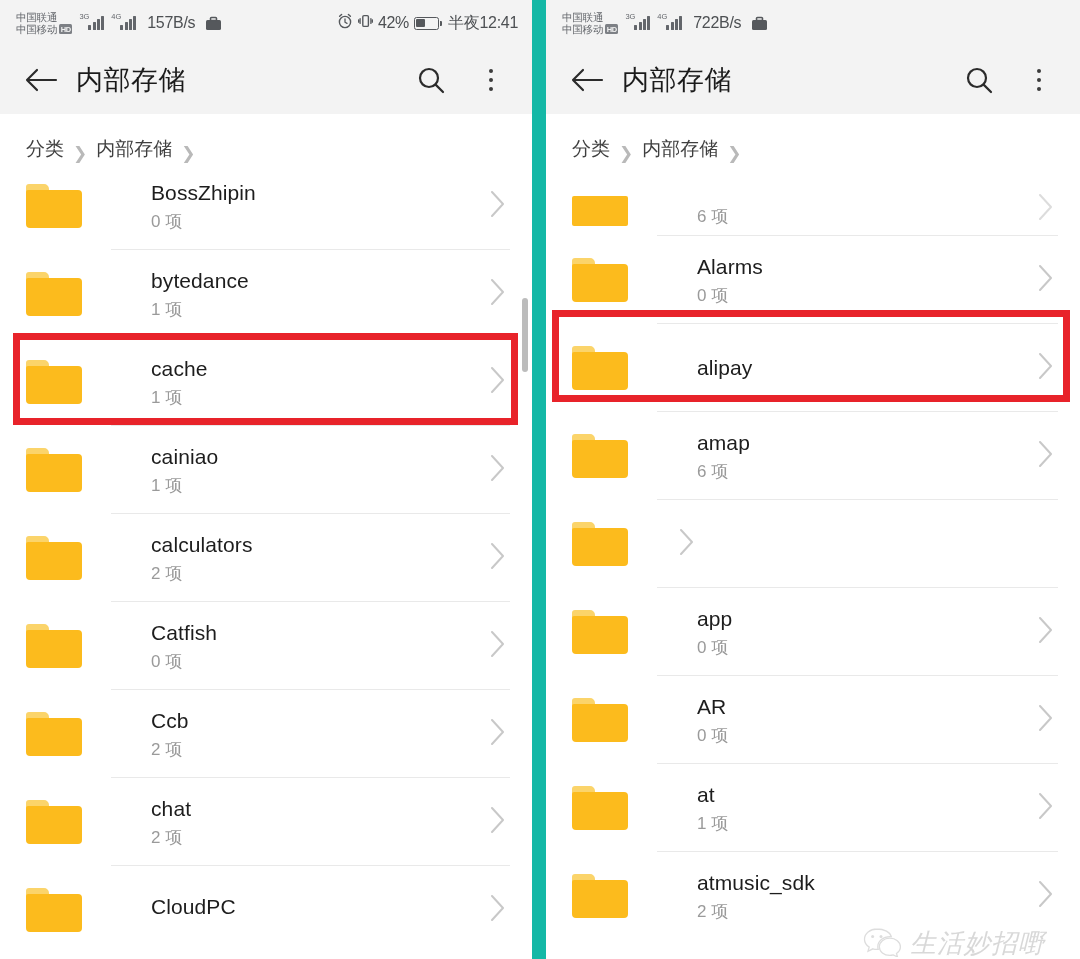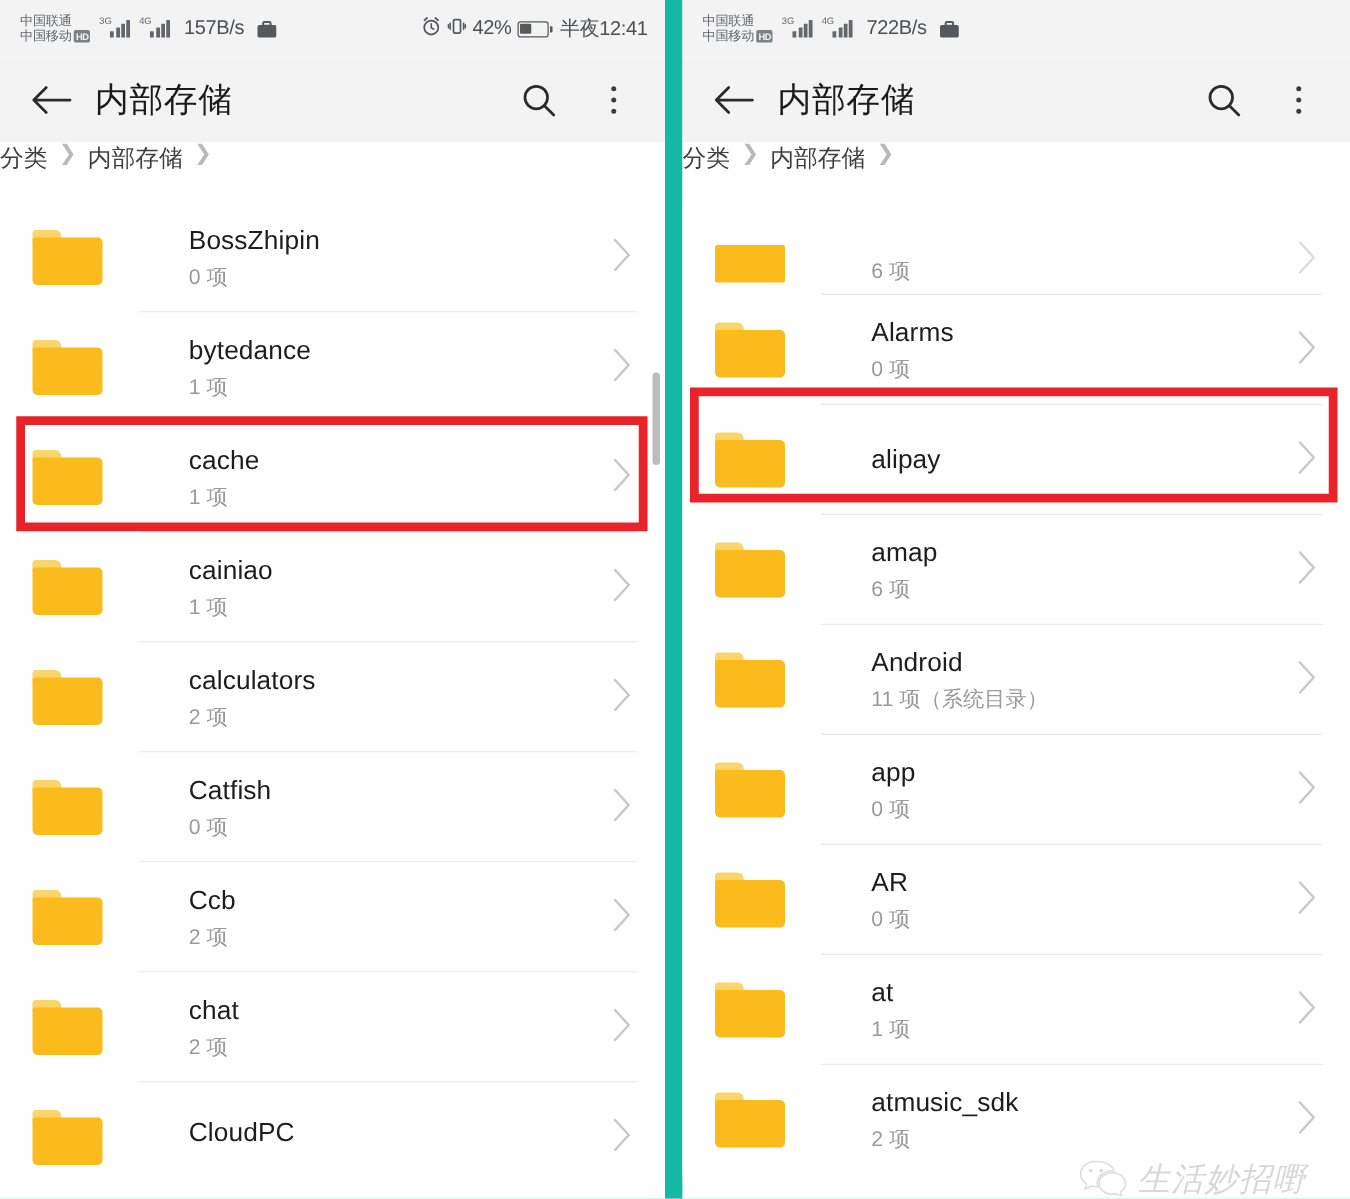--- a/index.html
+++ b/index.html
@@ -78,22 +78,22 @@
     font-size: 27px; color: #1b1b1b; margin-left: 14px; flex: 1;
     letter-spacing: 0.5px;
   }
   .appbar-actions { display: flex; align-items: center; gap: 22px; }
   .icon-btn { width: 38px; height: 38px; display: flex; align-items: center; justify-content: center; }
   .kebab { display: flex; flex-direction: column; gap: 4.5px; align-items: center; }
   .kebab span { width: 4.5px; height: 4.5px; border-radius: 50%; background: #3c3c3c; display: block; }
 
   
   .breadcrumb {
-    height: 48px; display: flex; align-items: flex-start;
-    gap: 9px; background: #fff;
+    height: 48px; display: flex; align-items: flex-end;
+    padding-left: 26px; gap: 9px; background: #fff;
     position: relative; z-index: 4;
   }
   .crumb { font-size: 19px; color: #3f3f3f; }
   .crumb-sep { color: #b9b9b9; font-size: 17px; line-height: 1; }
 
   
   .list { position: relative; background: #fff; }
   .row {
     position: relative; height: 88px;
     display: flex; align-items: center; padding: 0 26px 0 26px;
@@ -509,24 +509,20 @@
             <span class="chev"><svg width="17" height="30" viewBox="0 0 17 30">
                 <path d="M3 3l11 12L3 27" stroke="#9c9c9c" stroke-width="2" fill="none" stroke-linecap="round" stroke-linejoin="round"></path>
               </svg></span>
             <span class="row-sep"></span>
           </div>
           <div class="row">
             <span class="folder">
               <span class="tab"></span>
               <span class="body"></span>
             </span>
-            <span class="row-text">
-              <span class="row-title">Android</span>
-              <span class="row-sub">11 项（系统目录）</span>
-            </span>
             <span class="chev"><svg width="17" height="30" viewBox="0 0 17 30">
                 <path d="M3 3l11 12L3 27" stroke="#9c9c9c" stroke-width="2" fill="none" stroke-linecap="round" stroke-linejoin="round"></path>
               </svg></span>
             <span class="row-sep"></span>
           </div>
           <div class="row">
             <span class="folder">
               <span class="tab"></span>
               <span class="body"></span>
             </span>

